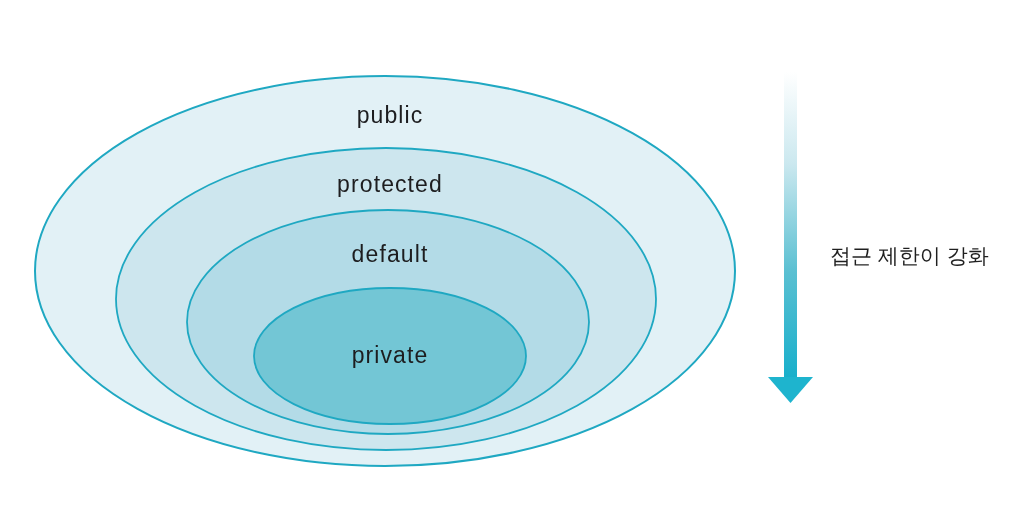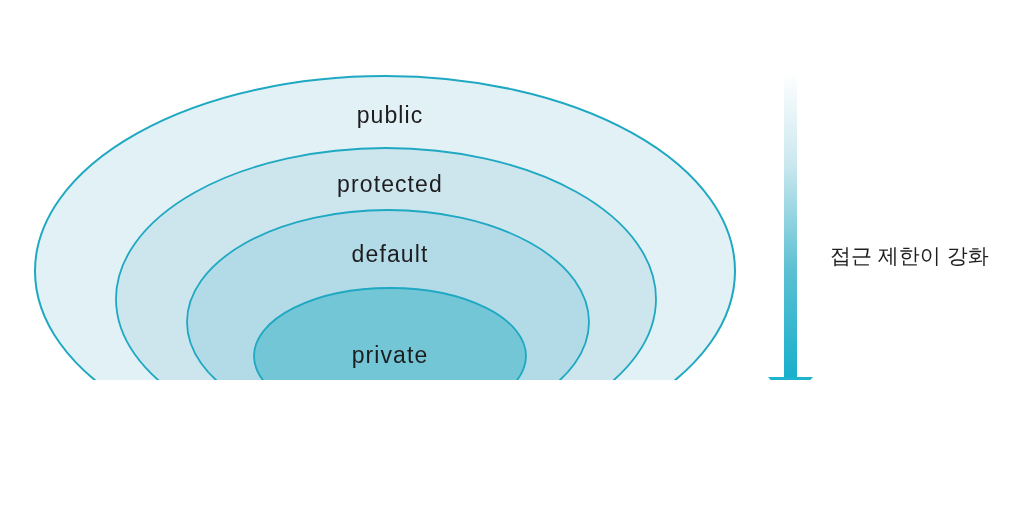--- a/index.html
+++ b/index.html
@@ -3,21 +3,21 @@
 <meta charset="utf-8">
 <style>
   html, body {
     margin: 0;
     padding: 0;
     background: #ffffff;
   }
   .page {
     position: relative;
     width: 1019px;
-    height: 380px;
+    height: 523px;
     background: #ffffff;
     overflow: hidden;
     font-family: "Liberation Sans", sans-serif;
   }
   svg { display: block; }
   .ring { stroke: #1FA8C2; stroke-width: 1.8; }
   .ring-outer { stroke-width: 2; }
   .ring-label {
     fill: #1d1d1f;
     font-family: "Liberation Sans", sans-serif;

